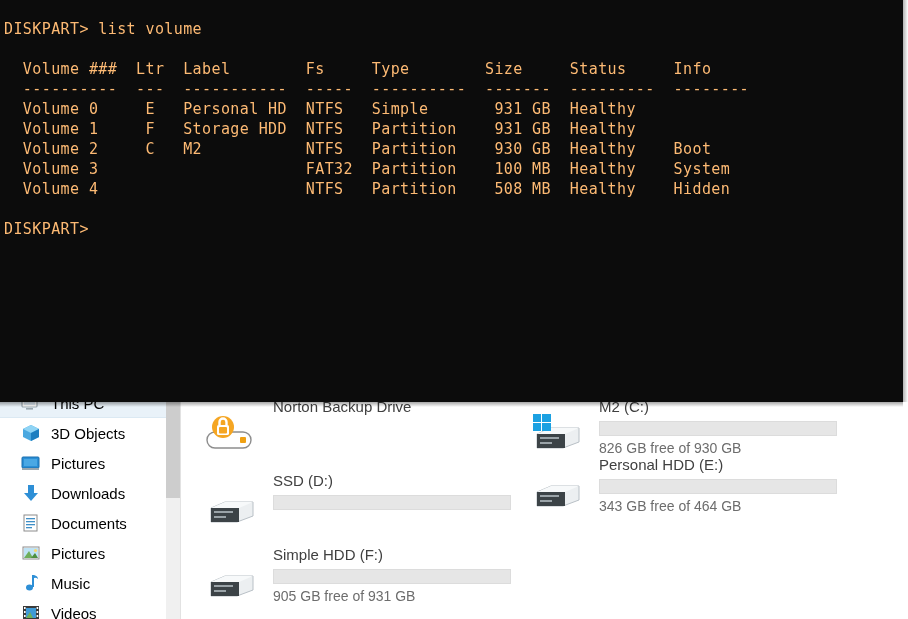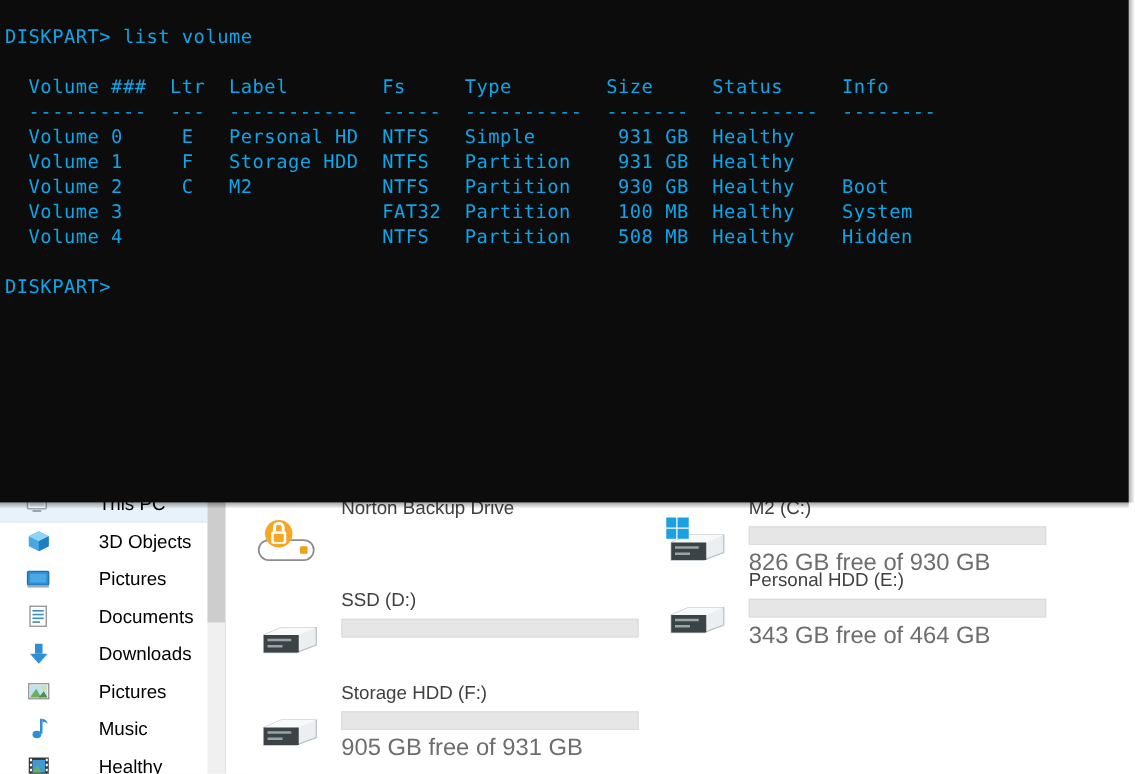--- a/index.html
+++ b/index.html
@@ -34,21 +34,20 @@
   .nav-item {
     position: relative;
     height: 30px;
     display: flex;
     align-items: center;
     padding-left: 20px;
     box-sizing: border-box;
     font-size: 15px;
     color: #000000;
     white-space: nowrap;
-    gap: 28px;
   }
   .nav-item.selected {
     background: #e9f2f9;
     border-top: 1px solid #dbe9f3;
     border-bottom: 1px solid #dbe9f3;
   }
   .nav-item .nav-ico {
     width: 22px;
     height: 20px;
     margin-right: 9px;
@@ -110,21 +109,21 @@
     border: 1px solid #dcdcdc;
     box-sizing: border-box;
   }
   .drive-bar-fill {
     height: 100%;
     background: #26a0da;
   }
   .drive-free {
     position: absolute;
     left: 78px; top: 44px;
-    font-size: 19px;
+    font-size: 14px;
     color: #6d6d6d;
     white-space: nowrap;
   }
 
   
   #terminal {
     position: absolute;
     left: 0; top: 0;
     width: 903px;
     height: 402px;
@@ -142,21 +141,21 @@
     left: 903px; top: 0;
     width: 5px; height: 402px;
     background: linear-gradient(to right, rgba(0,0,0,0.30), rgba(0,0,0,0));
   }
   #term-text {
     position: absolute;
     left: 4px; top: 4px;
     font-family: "DejaVu Sans Mono", "Liberation Mono", monospace;
     font-size: 15px;
     line-height: 20px;
-    color: #0ea5e9;
+    color: #fdba74;
     white-space: pre;
     letter-spacing: 0.4px;
   }
 </style>
 </head>
 <body>
 
 <div id="explorer">
 
   <div id="nav-pane">
@@ -185,43 +184,43 @@
 
     <div class="nav-item">
       <span class="nav-ico">
         <svg width="22" height="20" viewBox="0 0 22 20">
           <rect x="2" y="4" width="17" height="11" rx="1" fill="#2b8fd6" stroke="#1a6fae" stroke-width="1"></rect>
           <rect x="4" y="6" width="13" height="7" fill="#4aa8e4"></rect>
           <rect x="2" y="15" width="17" height="2" fill="#9aa7b0"></rect>
         </svg>
       </span>
       <span class="nav-label">Pictures</span>
+    </div>
+
+    <div class="nav-item">
+      <span class="nav-ico">
+        <svg width="22" height="20" viewBox="0 0 22 20">
+          <rect x="8" y="2" width="6" height="8" fill="#2e8fd6"></rect>
+          <polygon points="4,10 18,10 11,18" fill="#2e8fd6"></polygon>
+        </svg>
+      </span>
+      <span class="nav-label">Downloads</span>
     </div>
 
     <div class="nav-item">
       <span class="nav-ico">
         <svg width="22" height="20" viewBox="0 0 22 20">
           <rect x="4" y="2" width="13" height="16" fill="#ffffff" stroke="#8c8c8c" stroke-width="1"></rect>
           <rect x="6" y="5" width="9" height="1.3" fill="#3f8fc7"></rect>
           <rect x="6" y="8" width="9" height="1.3" fill="#3f8fc7"></rect>
           <rect x="6" y="11" width="9" height="1.3" fill="#3f8fc7"></rect>
           <rect x="6" y="14" width="6" height="1.3" fill="#3f8fc7"></rect>
         </svg>
       </span>
       <span class="nav-label">Documents</span>
-    </div>
-
-    <div class="nav-item">
-      <span class="nav-ico">
-        <svg width="22" height="20" viewBox="0 0 22 20">
-          <rect x="8" y="2" width="6" height="8" fill="#2e8fd6"></rect>
-          <polygon points="4,10 18,10 11,18" fill="#2e8fd6"></polygon>
-        </svg>
-      </span>
-      <span class="nav-label">Downloads</span>
     </div>
 
     <div class="nav-item">
       <span class="nav-ico">
         <svg width="22" height="20" viewBox="0 0 22 20">
           <rect x="3" y="4" width="16" height="12" fill="#ffffff" stroke="#8c8c8c" stroke-width="1"></rect>
           <rect x="4" y="5" width="14" height="10" fill="#bfe3f5"></rect>
           <polygon points="4,15 9,8 13,15" fill="#6fae5a"></polygon>
           <polygon points="11,15 15,10 18,15" fill="#4e8f3f"></polygon>
           <circle cx="15.5" cy="7.5" r="1.6" fill="#f5d76e"></circle>
@@ -250,21 +249,21 @@
           <g fill="#ffffff">
             <rect x="4" y="4" width="1.6" height="2"></rect>
               <rect x="4" y="8" width="1.6" height="2"></rect>
               <rect x="4" y="12" width="1.6" height="2"></rect>
             <rect x="16.6" y="4" width="1.6" height="2"></rect>
               <rect x="16.6" y="8" width="1.6" height="2"></rect>
               <rect x="16.6" y="12" width="1.6" height="2"></rect>
           </g>
         </svg>
       </span>
-      <span class="nav-label">Healthy</span>
+      <span class="nav-label">Videos</span>
     </div>
   </div>
 
   <div id="nav-scroll"></div>
   <div id="nav-scroll-thumb"></div>
   <div id="nav-sep"></div>
 
   <div id="drives">
 
     <div class="drive-tile" style="left:14px; top:8px;">
@@ -340,21 +339,21 @@
     <div class="drive-tile" style="left:14px; top:156px;">
       <span class="drive-ico">
         <svg width="56" height="44" viewBox="0 0 56 44">
           <polygon points="8,22 22,16 50,16 50,30 34,36 8,36" fill="#eceff1" stroke="#b9c0c6" stroke-width="1"></polygon>
           <polygon points="8,22 22,16 50,16 36,22" fill="#f7f9fa"></polygon>
           <polygon points="8,22 36,22 36,36 8,36" fill="#3c4347"></polygon>
           <rect x="11" y="25" width="19" height="2" fill="#9aa3a8"></rect>
           <rect x="11" y="30" width="12" height="2" fill="#9aa3a8"></rect>
         </svg>
       </span>
-      <span class="drive-name">Storage HDD (F:)</span>
+      <span class="drive-name">Simple HDD (F:)</span>
       <span class="drive-bar">
         <span class="drive-bar-fill" style="width: 3%; background: rgb(38, 160, 218);"></span>
       </span>
       <span class="drive-free">905 GB free of 931 GB</span>
     </div>
 
   </div>
 </div>
 
 <div id="terminal">

